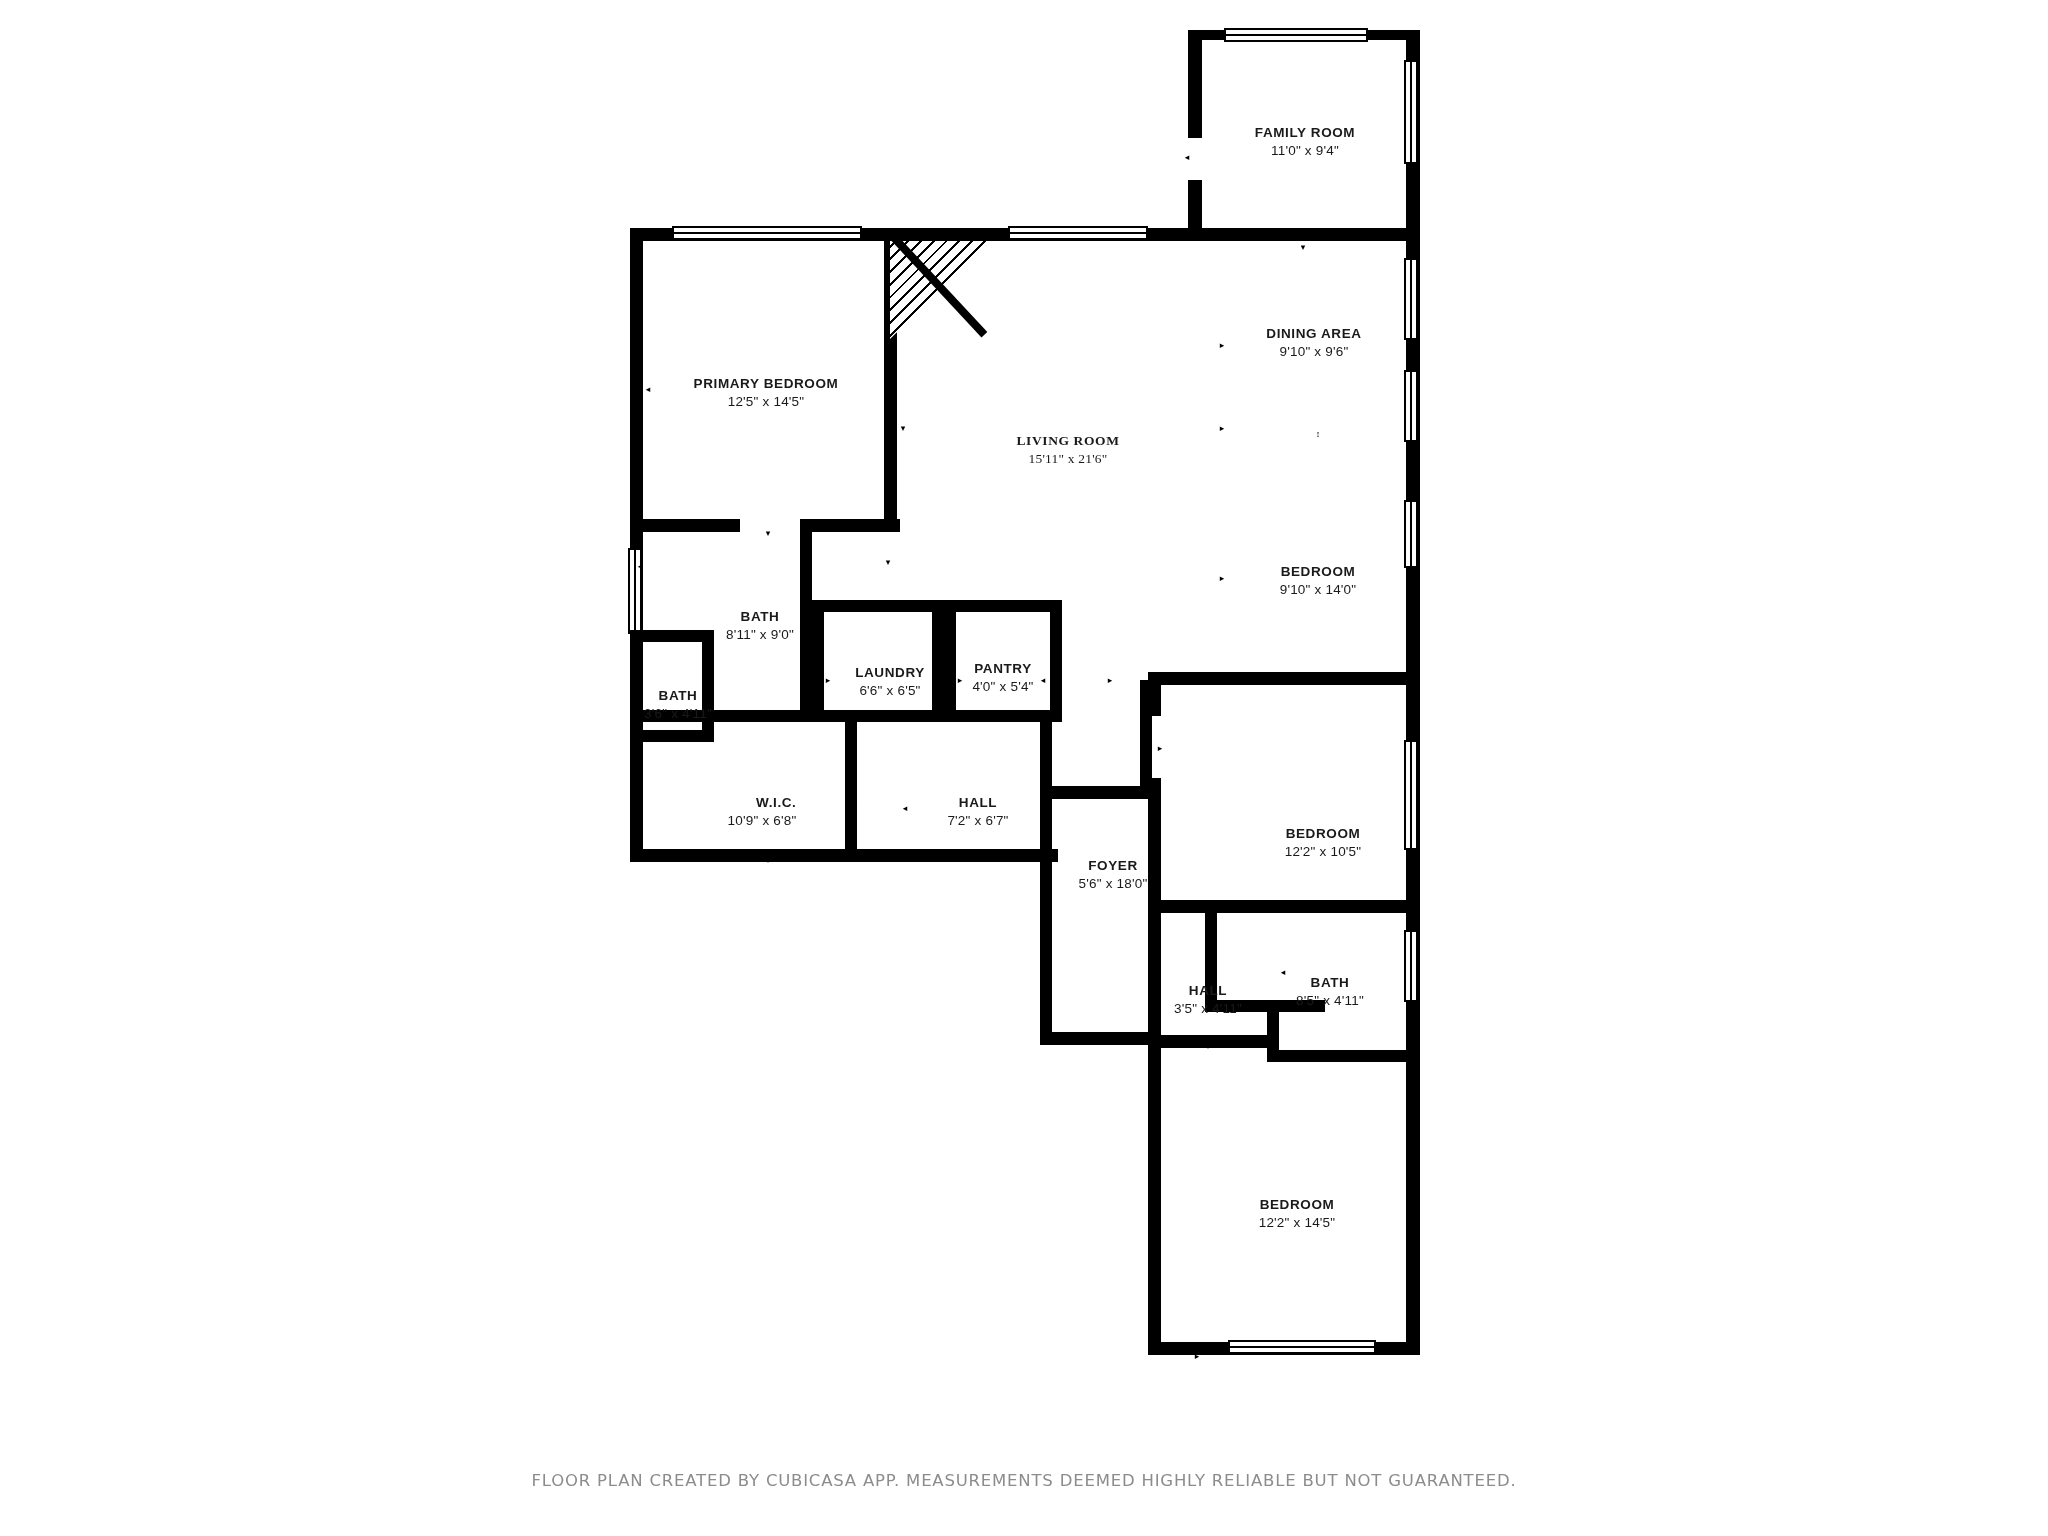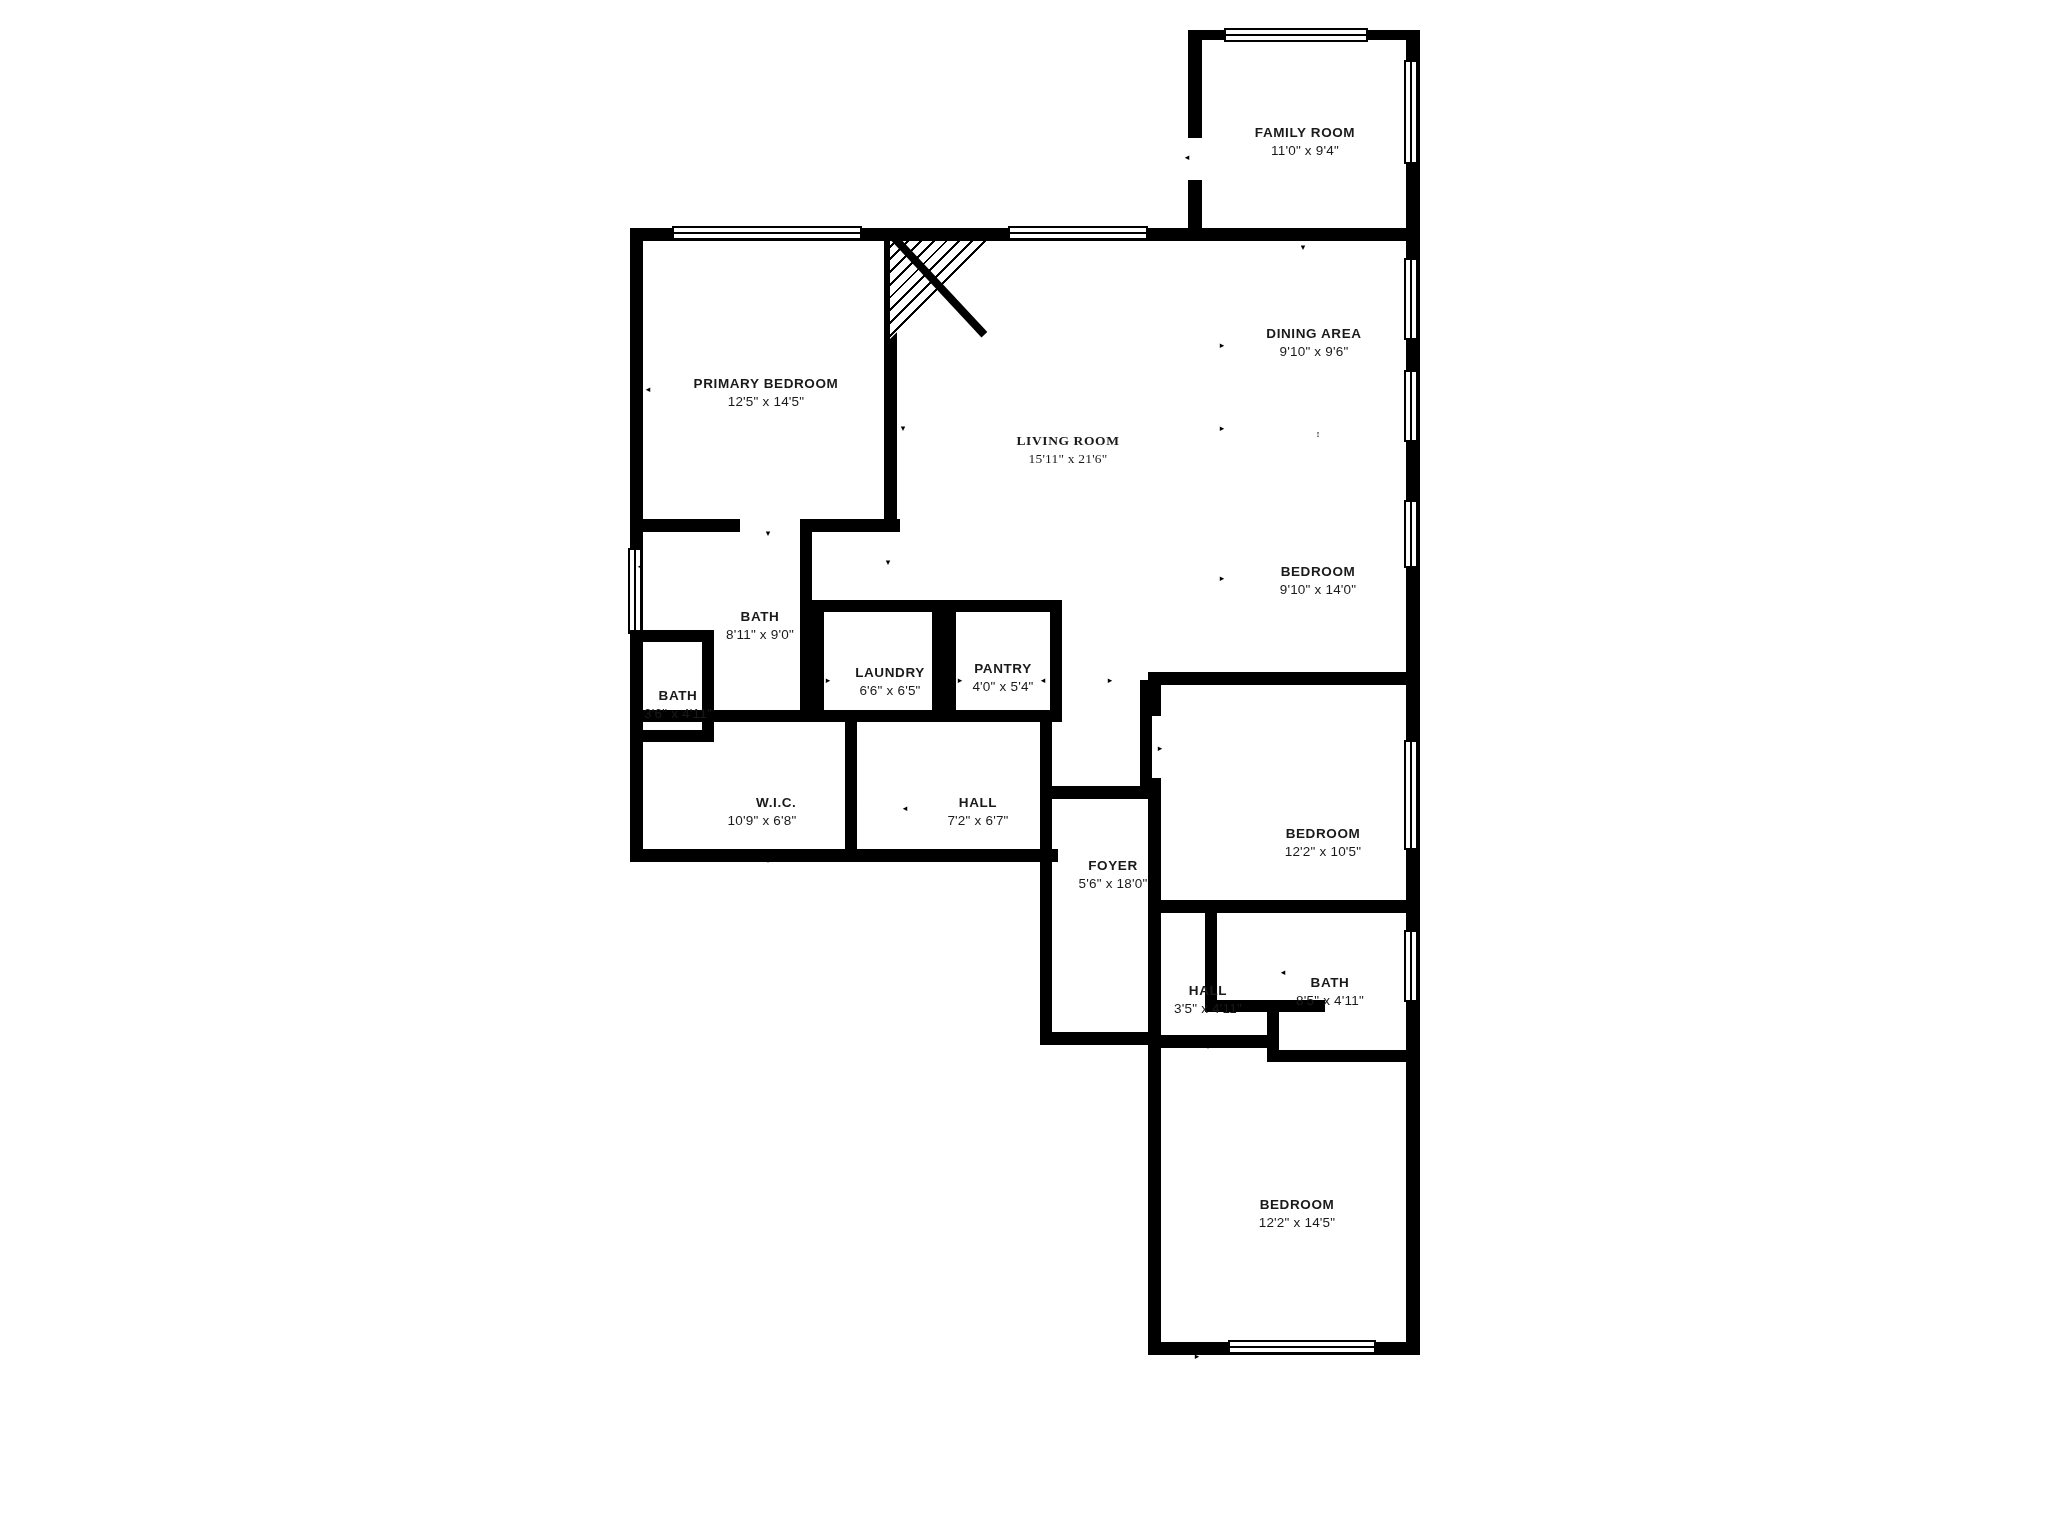--- a/index.html
+++ b/index.html
@@ -300,14 +300,15 @@
   <div class="door-mark" style="left:905px; top:808px;">◂</div>
   <div class="door-mark" style="left:1045px; top:808px;">◂</div>
   <div class="door-mark" style="left:1110px; top:680px;">▸</div>
   <div class="door-mark" style="left:1160px; top:748px;">▸</div>
   <div class="door-mark" style="left:1208px; top:946px;">▾</div>
   <div class="door-mark" style="left:1208px; top:1046px;">▾</div>
   <div class="door-mark" style="left:1118px; top:1042px;">◂</div>
   <div class="door-mark" style="left:1283px; top:972px;">◂</div>
   <div class="door-mark" style="left:1197px; top:1356px;">▸</div>
 
+  <div class="footer-note">FLOOR PLAN CREATED BY CUBICASA APP. MEASUREMENTS DEEMED HIGHLY RELIABLE BUT NOT GUARANTEED.</div>
 
 </div>
 
 </body></html>

